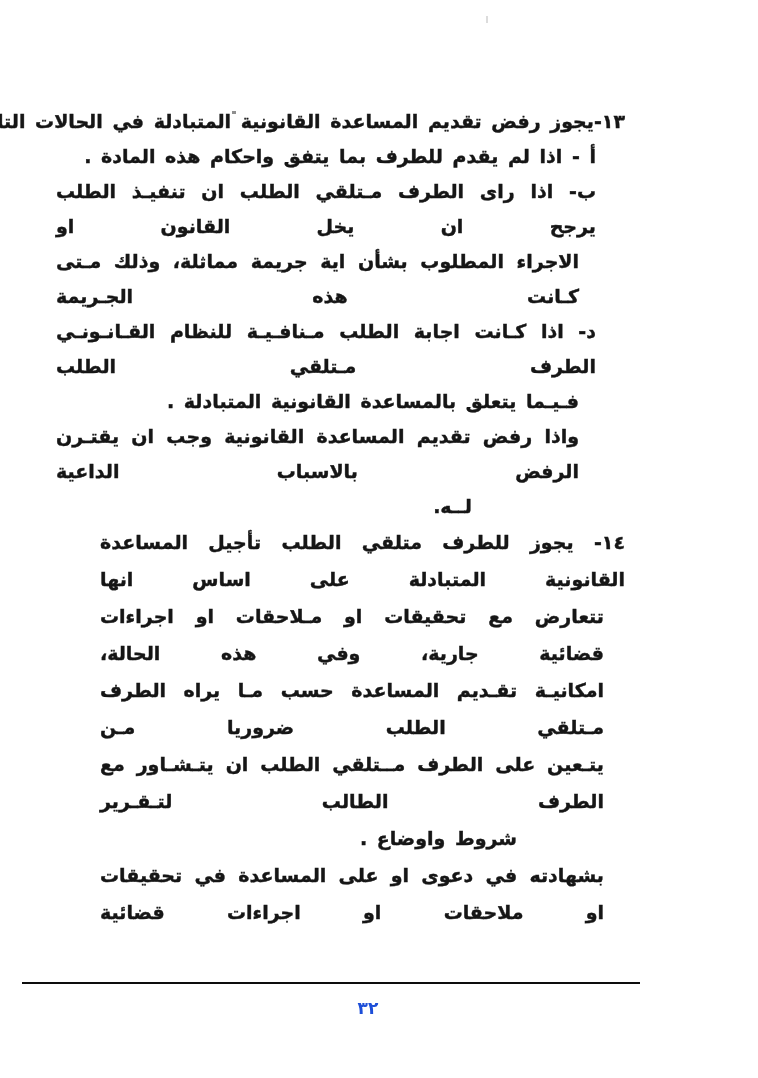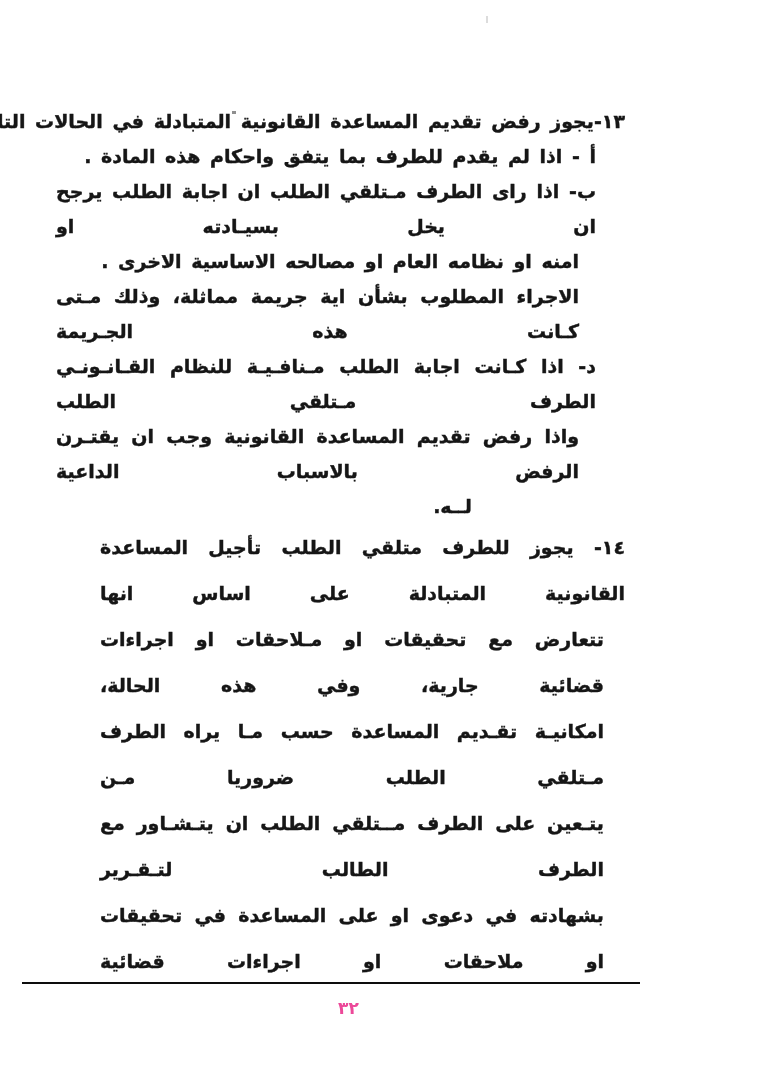--- a/index.html
+++ b/index.html
@@ -25,21 +25,21 @@
     font-weight:bold;
     font-size:19px;
     -webkit-text-stroke:0.4px #161616;
   }
   .line{
     white-space:nowrap;
     text-align:right;
     line-height:35px;
     word-spacing:3px;
   }
-  .b2 .line, .b3 .line{line-height:46px;margin-left:44px;}
+  .b2 .line, .b3 .line{line-height:37px;margin-left:44px;}
   .j{
     white-space:normal;
     text-align:justify;
     text-align-last:justify;
   }
   
   .c   {padding-right:0;}
   .s   {padding-right:29px;}
   .sc  {padding-right:46px;}
   .cn  {padding-right:21px;}
@@ -48,57 +48,58 @@
   .footer-rule{
     position:absolute;
     left:22px;top:982px;
     width:618px;height:2px;
     background:#0d0d0d;
   }
   .page-number{
     position:absolute;
     left:338px;top:998px;
     width:60px;
-    text-align:left;
+    text-align:center;
     direction:rtl;
     font-weight:bold;
     font-size:17px;
-    color:#ec4899;
+    color:#1d4ed8;
     letter-spacing:4px;
   }
   .speck{position:absolute;background:#b9b9b9;}
   .speck1{left:486px;top:16px;width:2px;height:7px;opacity:.5;}
   .speck2{left:232px;top:111px;width:4px;height:3px;background:#8f8f8f;}
 </style>
 </head>
 <body>
 
 <div class="page">
 
   <span class="speck speck1"></span>
   <span class="speck speck2"></span>
 
   <div class="textblock">
 
     <div class="b1">
       <div class="line c">١٣-يجوز رفض تقديم المساعدة القانونية المتبادلة في الحالات التالية:-</div>
       <div class="line s">أ - اذا لم يقدم للطرف بما يتفق واحكام هذه المادة .</div>
-      <div class="line s j">ب- اذا راى الطرف مـتلقي الطلب ان اجابة الطلب يرجح ان يخل بسيـادته او</div>
-      <div class="line sc">امنه او نظامه العام او مصالحه الاساسية الاخرى .</div>
+      <div class="line s j">ب- اذا راى الطرف مـتلقي الطلب ان تنفيـذ الطلب يرجح ان يخل القانون او</div>
       <div class="line sc j">الاجراء المطلوب بشأن اية جريمة مماثلة، وذلك مـتى كـانت هذه الجـريمة</div>
       <div class="line s j">د- اذا كـانت اجابة الطلب مـنافـيـة للنظام القـانـونـي الطرف مـتلقي الطلب</div>
+      <div class="line sc">فـيـما يتعلق بالمساعدة القانونية المتبادلة .</div>
       <div class="line sc j">واذا رفض تقديم المساعدة القانونية وجب ان يقتـرن الرفض بالاسباب الداعية</div>
       <div class="line t-leh">لــه.</div>
     </div>
 
     <div class="b2">
       <div class="line c j">١٤- يجوز للطرف متلقي الطلب تأجيل المساعدة القانونية المتبادلة على اساس انها</div>
       <div class="line cn j">تتعارض مع تحقيقات او مـلاحقات او اجراءات قضائية جارية، وفي هذه الحالة،</div>
       <div class="line cn j">امكانيـة تقـديم المساعدة حسب مـا يراه الطرف مـتلقي الطلب ضروريا مـن</div>
       <div class="line cn j">يتـعين على الطرف مــتلقي الطلب ان يتـشـاور مع الطرف الطالب لتـقـرير</div>
+      <div class="line t-shurut">شروط واوضاع .</div>
     </div>
 
     <div class="b3">
       <div class="line cn j">بشهادته في دعوى او على المساعدة في تحقيقات او ملاحقات او اجراءات قضائية</div>
 
     </div>
   </div>
 
   <div class="footer-rule"></div>
 

